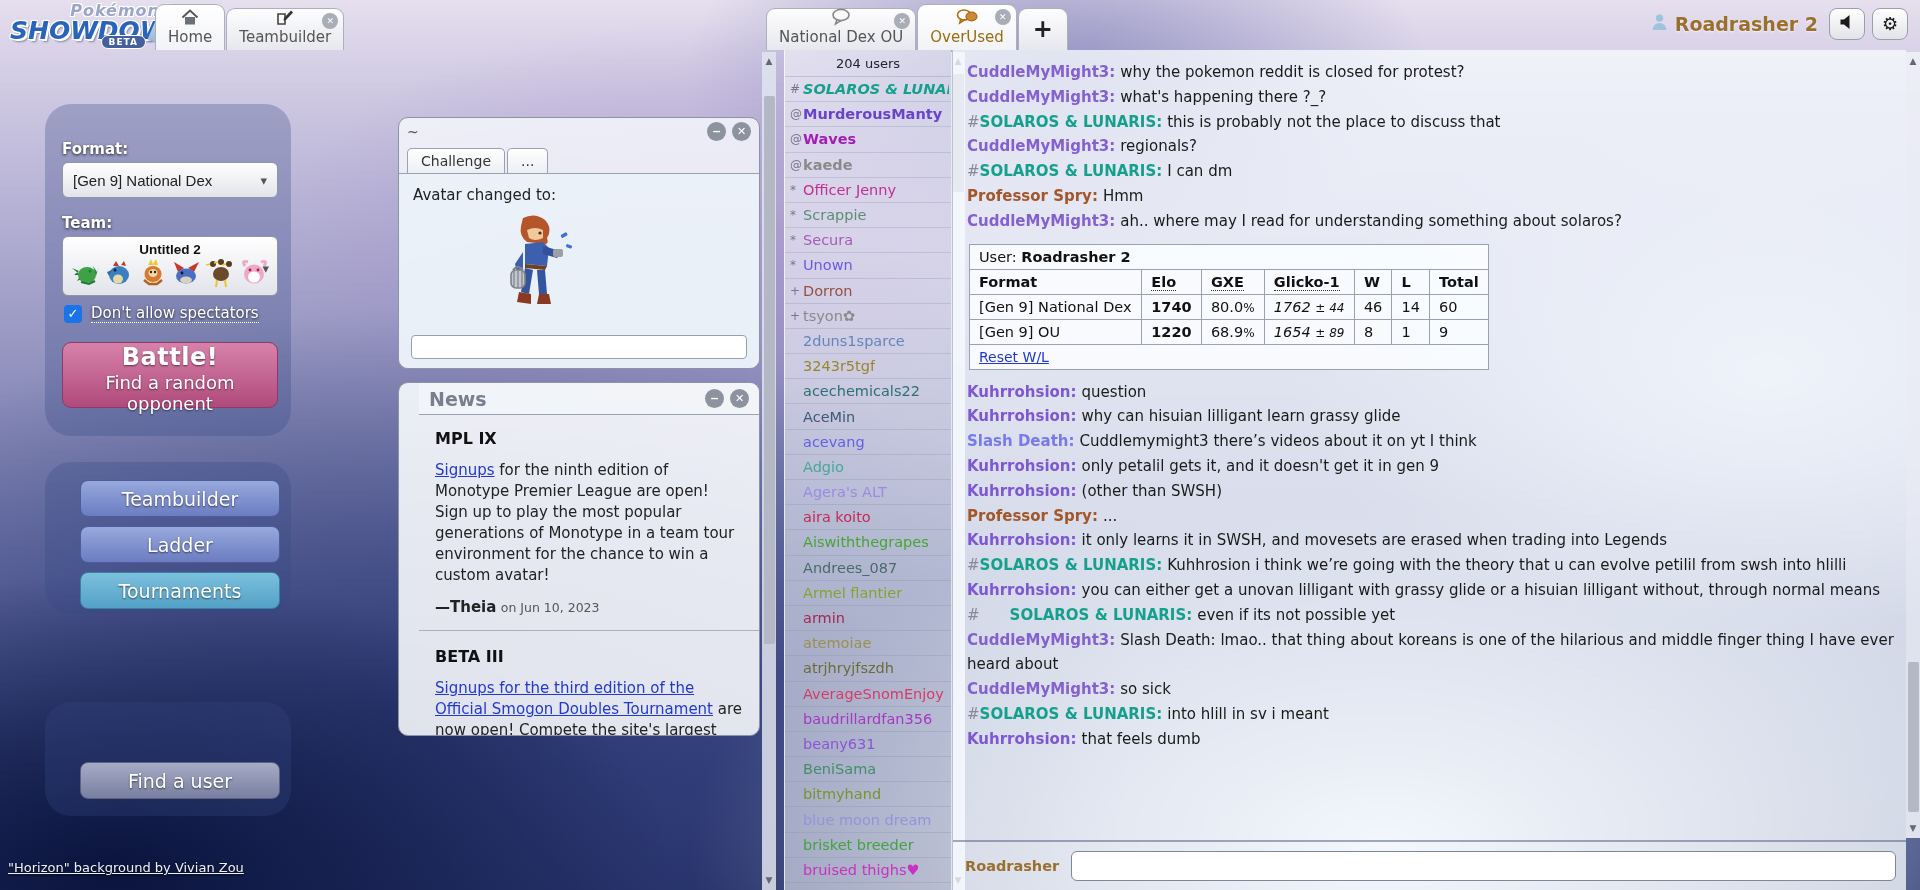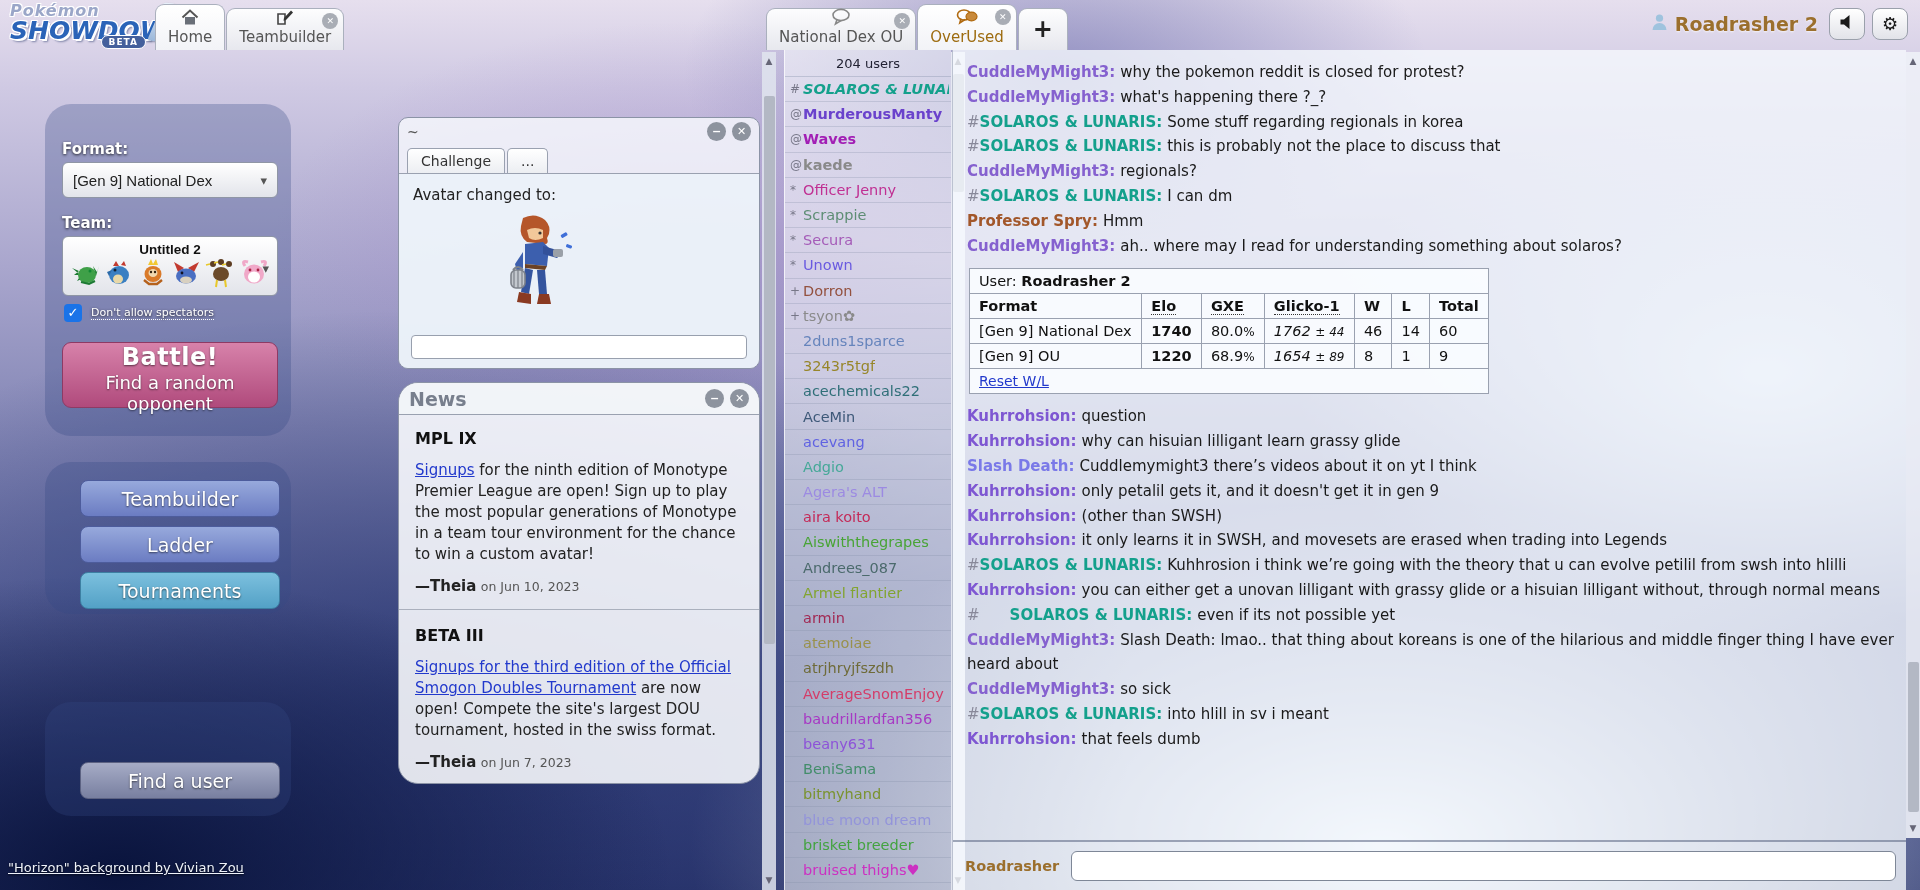--- a/index.html
+++ b/index.html
@@ -14,21 +14,21 @@
       radial-gradient(ellipse 1100px 620px at 22% 80%, rgba(35,48,105,0.75), rgba(35,48,105,0) 65%),
       radial-gradient(ellipse 700px 380px at 36% 28%, rgba(158,128,196,0.45), rgba(158,128,196,0) 60%),
       radial-gradient(ellipse 620px 320px at 55% 8%, rgba(92,94,165,0.55), rgba(92,94,165,0) 60%),
       radial-gradient(ellipse 1050px 520px at 72% 95%, rgba(242,248,255,0.95), rgba(242,248,255,0) 66%),
       radial-gradient(ellipse 760px 420px at 92% 42%, rgba(222,232,246,0.85), rgba(222,232,246,0) 62%),
       linear-gradient(180deg, #e6dfee 0%, #cfc9e3 10%, #a9a6cd 30%, #8487b6 48%, #5f68a0 68%, #3c4884 86%, #2b366e 100%);
   }
 
   
   .topbar { position:absolute; top:0; left:0; right:0; height:50px; z-index:30; }
-  .logo { position:absolute; left:10px; top:1px; width:150px; text-align:left; }
+  .logo { position:absolute; left:10px; top:1px; width:150px; text-align:right; }
   .logo-top { font-size:16px; font-weight:bold; font-style:italic; letter-spacing:1px;
     color:#9aa6c8; text-shadow:-1px -1px 0 #fff,1px -1px 0 #fff,-1px 1px 0 #fff,1px 1px 0 #fff; }
   .logo-main { font-size:25px; font-weight:900; font-style:italic; letter-spacing:0px; margin-top:-4px;
     color:#2a64b8; text-shadow:-1px -1px 0 #fff,1px -1px 0 #fff,-1px 1px 0 #fff,2px 2px 0 #fff, 3px 3px 2px rgba(20,40,90,.45); }
   .logo-beta { position:absolute; right:14px; bottom:-4px; background:#44609c; color:#fff; font-size:9px;
     font-weight:bold; padding:1px 7px; border-radius:7px; border:1px solid #fff; letter-spacing:1px; }
   .logo-bang { position:absolute; right:-8px; top:2px; width:13px; height:38px; transform:skewX(-18deg) rotate(6deg);
     background:linear-gradient(180deg,#e8f0fa,#9cb8da); border-radius:3px; box-shadow:1px 1px 2px rgba(30,50,90,.4); }
 
   .tabs { position:absolute; bottom:0; display:flex; align-items:flex-end; }
@@ -66,21 +66,21 @@
   .sel-caret { margin-left:auto; color:#555; font-size:13px; }
   .team-btn { position:absolute; left:62px; top:236px; width:216px; height:60px;
     background:linear-gradient(180deg,#ffffff,#e2e4ea); border:1px solid #8f96a5; border-radius:6px;
     cursor:pointer; padding:2px 6px; }
   .team-name { text-align:center; font-size:13.5px; font-weight:bold; color:#111; }
   .team-sprites { display:flex; justify-content:space-between; align-items:flex-end; margin-top:1px; }
   .team-caret { position:absolute; right:8px; top:24px; color:#555; font-size:13px; }
   .chk-row { position:absolute; left:64px; top:304px; display:flex; align-items:center; gap:9px; cursor:pointer; }
   .chk-box { width:18px; height:18px; background:#1a73e8; border-radius:4px; color:#fff; font-size:13px;
     font-weight:bold; text-align:center; line-height:18px; }
-  .chk-label { color:#fff; font-size:11px; border-bottom:1px dotted #fff; text-shadow:0 1px 3px rgba(0,0,0,.8);text-align:right; }
+  .chk-label { color:#fff; font-size:15px; border-bottom:1px dotted #fff; text-shadow:0 1px 3px rgba(0,0,0,.8);text-align:right; }
   .battle-btn { position:absolute; left:62px; top:342px; width:216px; height:66px;
     background:linear-gradient(180deg,#d782aa,#b04a7c); border:1px solid #8e3a64; border-radius:9px;
     color:#fff; cursor:pointer; text-shadow:0 1px 2px rgba(0,0,0,.55);
     font-family:"DejaVu Sans","Liberation Sans",sans-serif; }
   .battle-title { font-size:24px; font-weight:bold; letter-spacing:.5px; }
   .battle-sub { font-size:18px; margin-top:1px; }
   .menu-btn { position:absolute; left:80px; width:200px; height:37px; border-radius:8px;
     color:#fff; font-size:19px; text-shadow:0 1px 2px rgba(0,0,0,.6); cursor:pointer;
     font-family:"DejaVu Sans","Liberation Sans",sans-serif; }
   .mb-blue { background:linear-gradient(180deg,#97a9dc,#6b7cc2); border:1px solid #4d5c9c; }
@@ -99,22 +99,22 @@
     font-weight:bold; text-align:center; line-height:19px; cursor:pointer; }
   .mw-tabs { display:flex; align-items:flex-end; padding:0 8px; border-bottom:1px solid #9aa1b0; height:29px; }
   .mw-tab { background:linear-gradient(180deg,#ffffff,#eceef2); border:1px solid #9aa1b0; border-bottom:none;
     border-radius:5px 5px 0 0; font-size:14px; color:#333; padding:4px 13px; margin-right:2px; cursor:pointer; }
   .mw-body { position:relative; height:195px; background:rgba(235,243,249,0.75); }
   .mw-msg { position:absolute; left:14px; top:12px; font-size:15px; color:#222; }
   .mw-avatar { position:absolute; left:96px; top:38px; }
   .mw-input { position:absolute; left:12px; right:12px; bottom:10px; height:24px; border:1px solid #98a0ae;
     border-radius:4px; background:#fff; font-size:13px; padding:0 6px; }
 
-  .newswin { position:absolute; left:398px; top:382px; width:362px; height:402px;
-    background:rgba(252,253,255,0.88); border:1px solid #8b93a6; border-radius:20px; overflow:hidden; }
+  .newswin { position:absolute; left:398px; top:382px; width:362px; height:354px;
+    background:rgba(252,253,255,0.88); border:1px solid #8b93a6; border-radius:10px; overflow:hidden;padding-left:20px; }
   .nw-header { height:32px; display:flex; align-items:center; padding:0 10px; border-bottom:1px solid #9aa1b0;
     background:rgba(244,246,250,0.7); }
   .nw-title { font-size:19px; font-weight:bold; color:#787f8d; }
   .nw-body { padding:14px 16px; }
   .article h3 { font-size:16px; color:#111; margin-bottom:12px; font-weight:bold; }
   .article p { font-size:15px; color:#222; line-height:21px; margin-bottom:12px; }
   .article a { color:#2239cc; }
   .byline { font-size:14px; color:#222; margin-bottom:12px; }
   .byline b { font-size:15px; }
   .byline .date { font-size:12.5px; color:#555; }
@@ -563,23 +563,20 @@
   <div class="chatpanel">
     <div class="chatlog">
 
       <div>
 
       <div class="chat-msg">
             <span class="msg-rank"></span><b class="msg-user" style="color: rgb(133, 97, 207);"><span>CuddleMyMight3</span>:</b><span class="msg-text">why the pokemon reddit is closed for protest?</span>
           </div>
           <div class="chat-msg">
             <span class="msg-rank"></span><b class="msg-user" style="color: rgb(133, 97, 207);"><span>CuddleMyMight3</span>:</b><span class="msg-text">what's happening there ?_?</span>
-          </div>
-          <div class="chat-msg">
-            <span class="msg-rank">#</span><b class="msg-user" style="color: rgb(20, 160, 140);"><span>SOLAROS &amp; LUNARIS</span>:</b><span class="msg-text">Some stuff regarding regionals in korea</span>
           </div>
           <div class="chat-msg">
             <span class="msg-rank">#</span><b class="msg-user" style="color: rgb(20, 160, 140);"><span>SOLAROS &amp; LUNARIS</span>:</b><span class="msg-text">this is probably not the place to discuss that</span>
           </div>
           <div class="chat-msg">
             <span class="msg-rank"></span><b class="msg-user" style="color: rgb(133, 97, 207);"><span>CuddleMyMight3</span>:</b><span class="msg-text">regionals?</span>
           </div>
           <div class="chat-msg">
             <span class="msg-rank">#</span><b class="msg-user" style="color: rgb(20, 160, 140);"><span>SOLAROS &amp; LUNARIS</span>:</b><span class="msg-text">I can dm</span>
           </div>
@@ -642,20 +639,23 @@
           <div class="chat-msg">
             <span class="msg-rank"></span><b class="msg-user" style="color: rgb(122, 121, 232);"><span>Slash Death</span>:</b><span class="msg-text">Cuddlemymight3 there’s videos about it on yt I think</span>
           </div>
           <div class="chat-msg">
             <span class="msg-rank"></span><b class="msg-user" style="color: rgb(126, 87, 210);"><span>Kuhrrohsion</span>:</b><span class="msg-text">only petalil gets it, and it doesn't get it in gen 9</span>
           </div>
           <div class="chat-msg">
             <span class="msg-rank"></span><b class="msg-user" style="color: rgb(126, 87, 210);"><span>Kuhrrohsion</span>:</b><span class="msg-text">(other than SWSH)</span>
           </div>
           <div class="chat-msg">
+            <span class="msg-rank"></span><b class="msg-user" style="color: rgb(162, 87, 42);"><span>Professor Spry</span>:</b><span class="msg-text">...</span>
+          </div>
+          <div class="chat-msg">
             <span class="msg-rank"></span><b class="msg-user" style="color: rgb(126, 87, 210);"><span>Kuhrrohsion</span>:</b><span class="msg-text">it only learns it in SWSH, and movesets are erased when trading into Legends</span>
           </div>
           <div class="chat-msg">
             <span class="msg-rank">#</span><b class="msg-user" style="color: rgb(20, 160, 140);"><span>SOLAROS &amp; LUNARIS</span>:</b><span class="msg-text">Kuhhrosion i think we’re going with the theory that u can evolve petilil from swsh into hlilli</span>
           </div>
           <div class="chat-msg">
             <span class="msg-rank"></span><b class="msg-user" style="color: rgb(126, 87, 210);"><span>Kuhrrohsion</span>:</b><span class="msg-text">you can either get a unovan lilligant with grassy glide or a hisuian lilligant without, through normal means</span>
           </div>
           <div class="chat-msg">
             <span class="msg-rank">#</span><b class="msg-user" style="color: rgb(20, 160, 140); margin-left: 30px;"><span>SOLAROS &amp; LUNARIS</span>:</b><span class="msg-text">even if its not possible yet</span>

